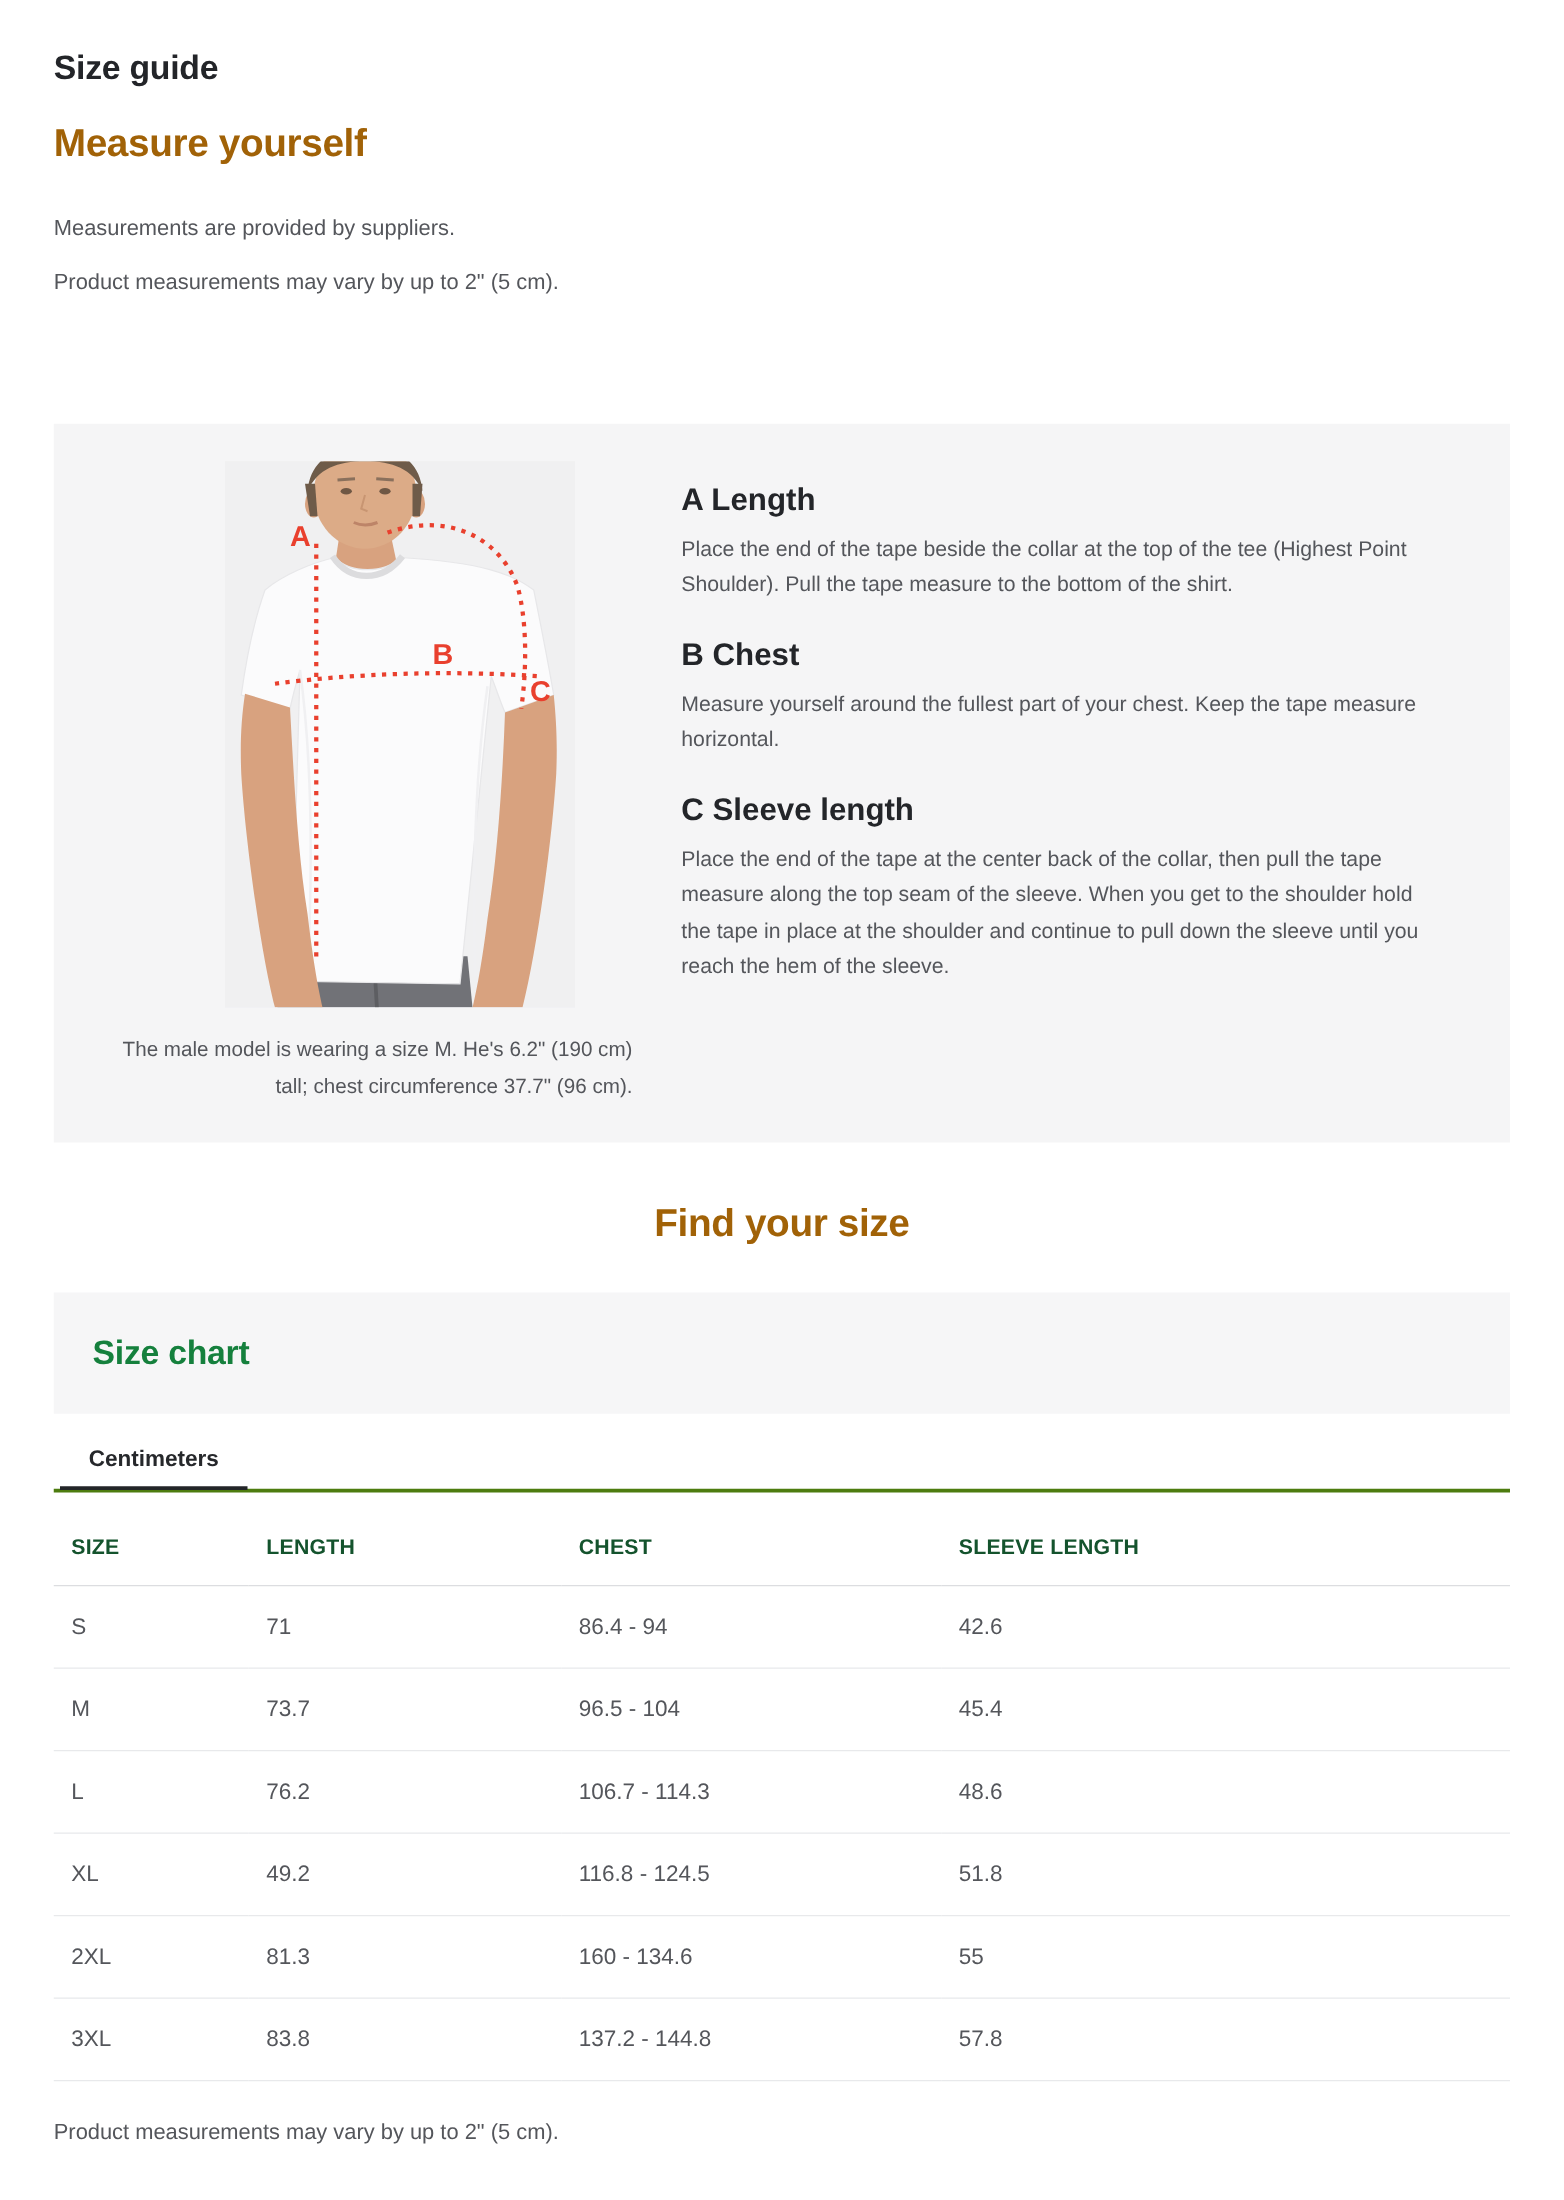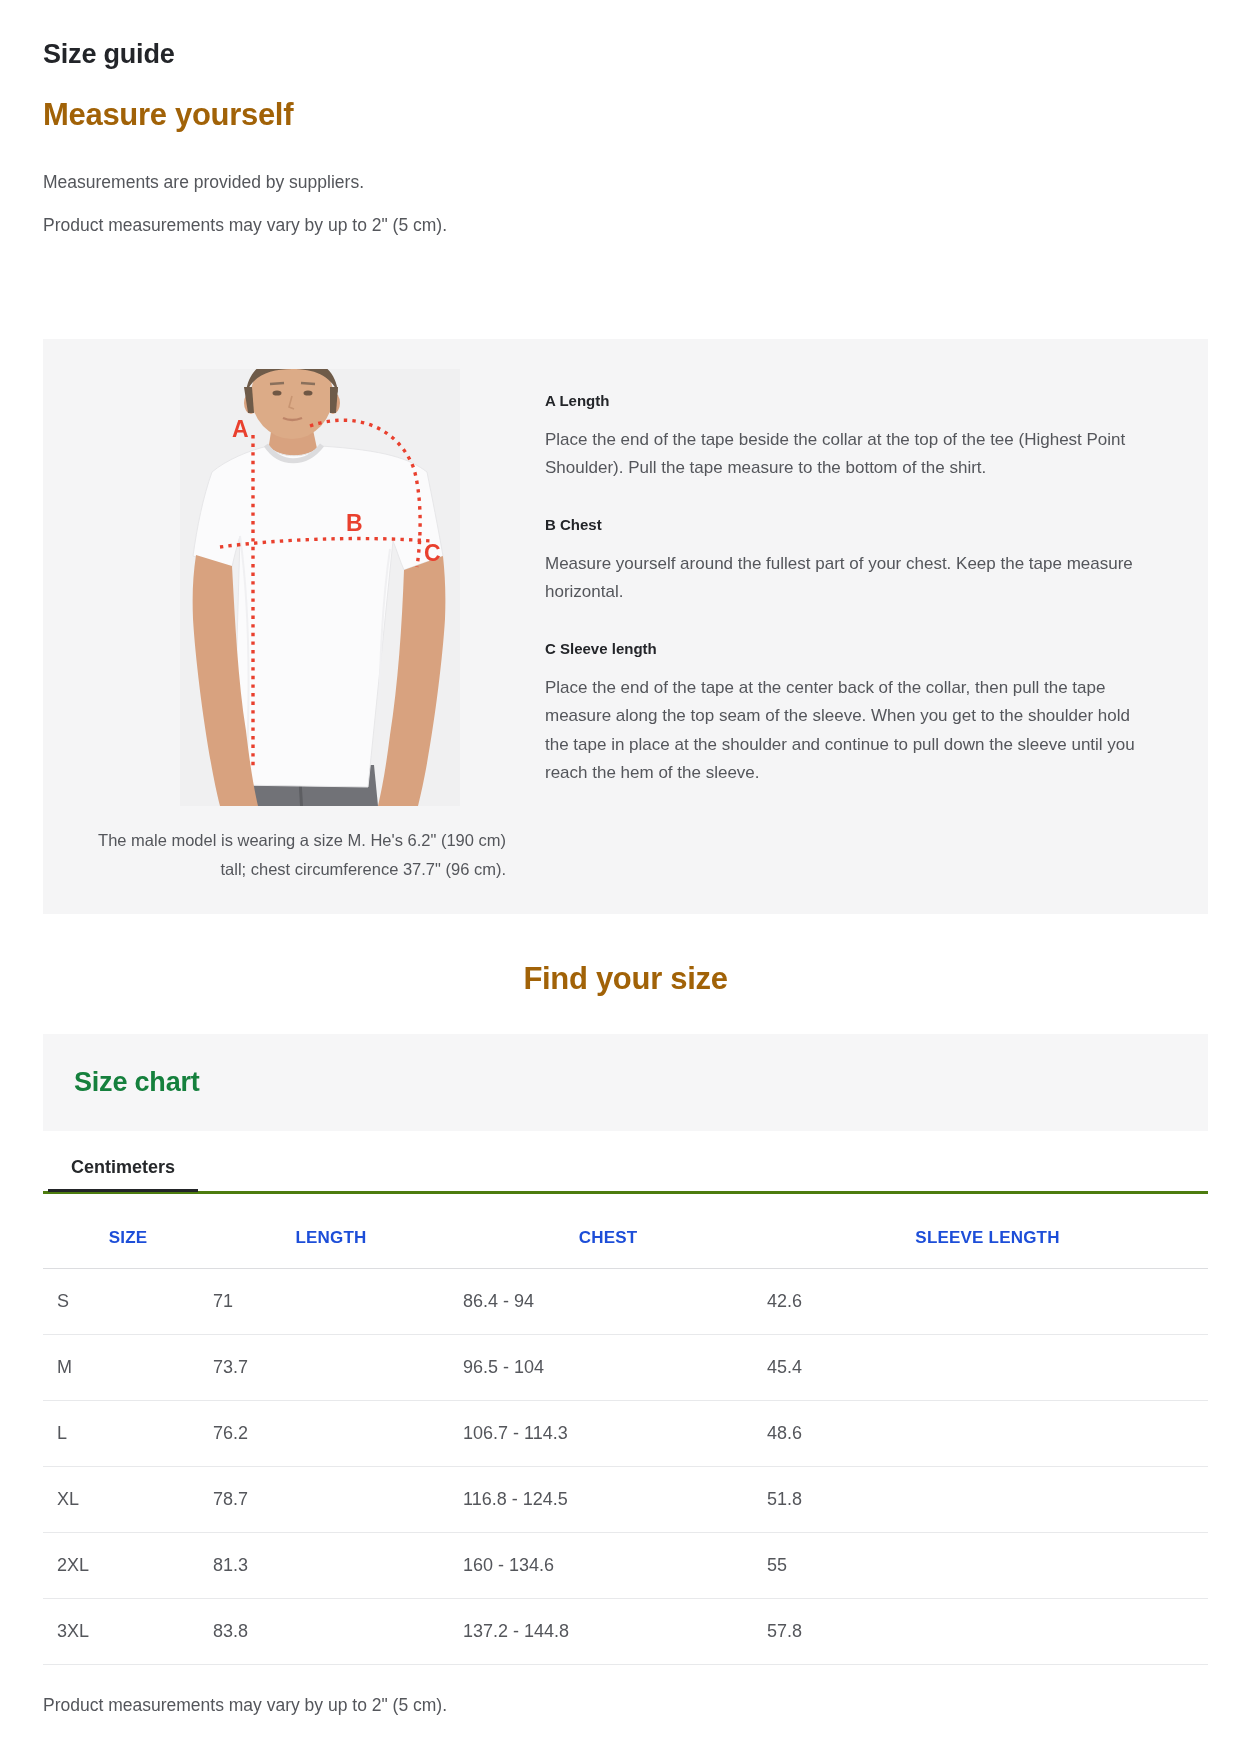--- a/index.html
+++ b/index.html
@@ -12,35 +12,35 @@
   p.note { margin:19px 0 0 0; font-size:17.5px; line-height:24px; color:#54565b; }
   p.note.first { margin-top:36px; }
 
   
   .panel { margin-top:102px; height:575px; background:#f5f5f6; display:flex; }
   .panel-left { width:502px; flex:0 0 502px; }
   .photo { width:280px; height:437px; margin:30px 0 0 137px; background:#f0f0f1; overflow:hidden; }
   .photo svg { display:block; }
   .model-caption { margin:20px auto 0 auto; width:424px; text-align:right; font-size:16.5px; line-height:29px; color:#54565b; }
   .panel-right { flex:1 1 auto; padding:50px 60px 0 0; }
-  .panel-right .step-title { margin:0; font-size:15px; line-height:23px; font-weight:700; color:#232529; }
+  .panel-right .step-title { margin:0; font-size:25px; line-height:23px; font-weight:700; color:#232529; }
   .panel-right .step-text { margin:14px 0 30px 0; max-width:600px; font-size:17px; line-height:28.5px; color:#54565b; }
 
   h2.find-size { margin-top:46px;text-align:center; }
 
   
   .chart-band { margin-top:37px; height:97px; background:#f6f6f7; display:flex; align-items:center; }
   .chart-band h3 { margin:0 0 0 31px; font-size:27px; font-weight:700; color:#15803d; letter-spacing:-0.2px; }
 
   .tabbar { border-bottom:3px solid #4d7c0f; padding-top:26px; }
   .tab { display:inline-block; margin:0 0 -1px 5px; padding:0 23px 11px 23px; font-size:18px; font-weight:700;
          color:#26282b; border-bottom:3px solid #232528; cursor:pointer; }
 
   table.size-table { width:100%; table-layout:fixed; border-collapse:collapse; }
-  table.size-table th { padding:34px 0 20px 14px; text-align:center; font-size:17px; font-weight:700; color:#1d4ed8;
+  table.size-table th { padding:34px 0 20px 14px; text-align:left; font-size:17px; font-weight:700; color:#14532d;
                         border-bottom:1px solid #dcdde0; letter-spacing:0.2px; }
   table.size-table td { height:66px; padding:0 0 0 14px; font-size:18px; color:#54565b; border-bottom:1px solid #e8e9eb; }
 
   p.footnote { margin:28px 0 0 0; font-size:17.5px; line-height:24px; color:#54565b; }
 </style>
 </head>
 <body>
 
 <div class="page">
 
@@ -159,21 +159,21 @@
           <td>45.4</td>
         </tr>
         <tr>
           <td>L</td>
           <td>76.2</td>
           <td>106.7 - 114.3</td>
           <td>48.6</td>
         </tr>
         <tr>
           <td>XL</td>
-          <td>78.7</td>
+          <td>49.2</td>
           <td>116.8 - 124.5</td>
           <td>51.8</td>
         </tr>
         <tr>
           <td>2XL</td>
           <td>81.3</td>
           <td>160 - 134.6</td>
           <td>55</td>
         </tr>
         <tr>

